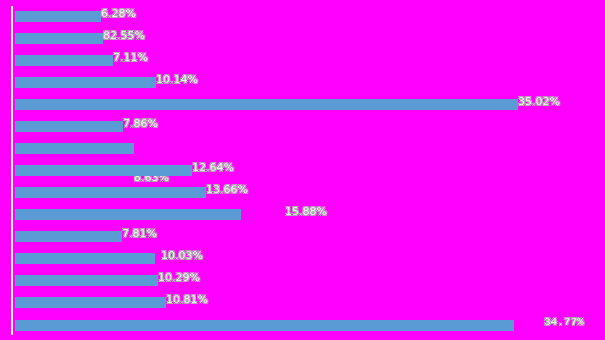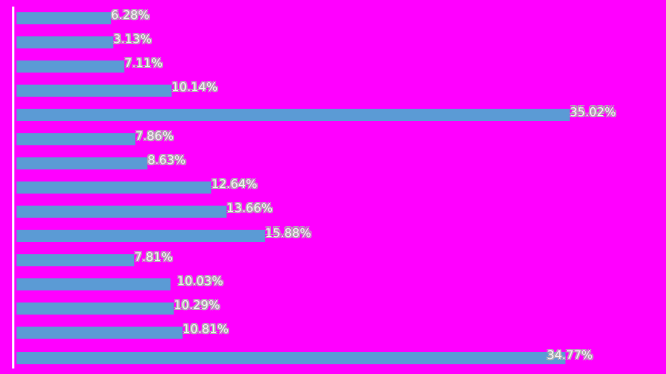--- a/index.html
+++ b/index.html
@@ -69,69 +69,69 @@
 <div id="chart-root">
   <div id="plot-area">
     <div id="y-axis-line"></div>
     <div id="bars-container">
         <div class="bar-row" style="top: 11px;">
           <div class="bar" title="6.28%" style="width: 86px; background: rgb(91, 155, 213);"></div>
           <div class="bar-label" style="left: 101px; color: rgb(242, 242, 242);">6.28%</div>
         </div>
         <div class="bar-row" style="top: 33px;">
           <div class="bar" title="6.43%" style="width: 88px; background: rgb(91, 155, 213);"></div>
-          <div class="bar-label" style="left: 103px; color: rgb(242, 242, 242);">3.13%</div>
+          <div class="bar-label" style="left: 103px; color: rgb(242, 242, 242);">82.55%</div>
         </div>
         <div class="bar-row" style="top: 55px;">
           <div class="bar" title="7.11%" style="width: 98px; background: rgb(91, 155, 213);"></div>
           <div class="bar-label" style="left: 113px; color: rgb(242, 242, 242); text-align: center;">7.11%</div>
         </div>
         <div class="bar-row" style="top: 77px;">
           <div class="bar" title="10.14%" style="width: 141px; background: rgb(91, 155, 213);"></div>
           <div class="bar-label" style="left: 156px; color: rgb(242, 242, 242);">10.14%</div>
         </div>
         <div class="bar-row" style="top: 99px;">
           <div class="bar" title="35.02%" style="width: 503px; background: rgb(91, 155, 213);"></div>
           <div class="bar-label" style="left: 518px; color: rgb(242, 242, 242); text-align: right;">35.02%</div>
         </div>
         <div class="bar-row" style="top: 121px;">
           <div class="bar" title="7.86%" style="width: 108px; background: rgb(91, 155, 213);"></div>
           <div class="bar-label" style="left: 123px; color: rgb(242, 242, 242);">7.86%</div>
         </div>
         <div class="bar-row" style="top: 143px;">
           <div class="bar" title="8.63%" style="width: 119px; background: rgb(91, 155, 213);"></div>
-          <div class="bar-label" style="left: 134px; color: rgb(242, 242, 242);">8.63%</div>
+          <div class="bar-label" style="left: 134px; color: rgb(242, 242, 242); margin-top: 32px;">8.63%</div>
         </div>
         <div class="bar-row" style="top: 165px;">
           <div class="bar" title="12.64%" style="width: 177px; background: rgb(91, 155, 213);"></div>
           <div class="bar-label" style="left: 192px; color: rgb(242, 242, 242);">12.64%</div>
         </div>
         <div class="bar-row" style="top: 187px;">
           <div class="bar" title="13.66%" style="width: 191px; background: rgb(91, 155, 213);"></div>
           <div class="bar-label" style="left: 206px; color: rgb(242, 242, 242);">13.66%</div>
         </div>
         <div class="bar-row" style="top: 209px;">
           <div class="bar" title="15.88%" style="width: 226px; background: rgb(91, 155, 213);"></div>
-          <div class="bar-label" style="left: 241px; color: rgb(242, 242, 242);">15.88%</div>
+          <div class="bar-label" style="left: 241px; color: rgb(242, 242, 242); padding-left: 44px;">15.88%</div>
         </div>
         <div class="bar-row" style="top: 231px;">
           <div class="bar" title="7.81%" style="width: 107px; background: rgb(91, 155, 213);"></div>
           <div class="bar-label" style="left: 122px; color: rgb(242, 242, 242);">7.81%</div>
         </div>
         <div class="bar-row" style="top: 253px;">
           <div class="bar" title="10.03%" style="width: 140px; background: rgb(91, 155, 213);"></div>
           <div class="bar-label" style="left: 161px; color: rgb(242, 242, 242);">10.03%</div>
         </div>
         <div class="bar-row" style="top: 275px;">
           <div class="bar" title="10.29%" style="width: 143px; background: rgb(91, 155, 213);"></div>
           <div class="bar-label" style="left: 158px; color: rgb(242, 242, 242);">10.29%</div>
         </div>
         <div class="bar-row" style="top: 297px;">
           <div class="bar" title="10.81%" style="width: 151px; background: rgb(91, 155, 213);"></div>
           <div class="bar-label" style="left: 166px; color: rgb(242, 242, 242);">10.81%</div>
         </div>
         <div class="bar-row" style="top: 320px;">
           <div class="bar" title="34.77%" style="width: 499px; background: rgb(91, 155, 213);"></div>
-          <div class="bar-label" style="left: 497px; color: rgb(242, 242, 242);">34.77%</div>
+          <div class="bar-label" style="left: 544px; color: rgb(242, 242, 242); font-family: Liberation Mono, monospace;">34.77%</div>
         </div>
       </div>
   </div>
 </div>
 
 </body></html>

